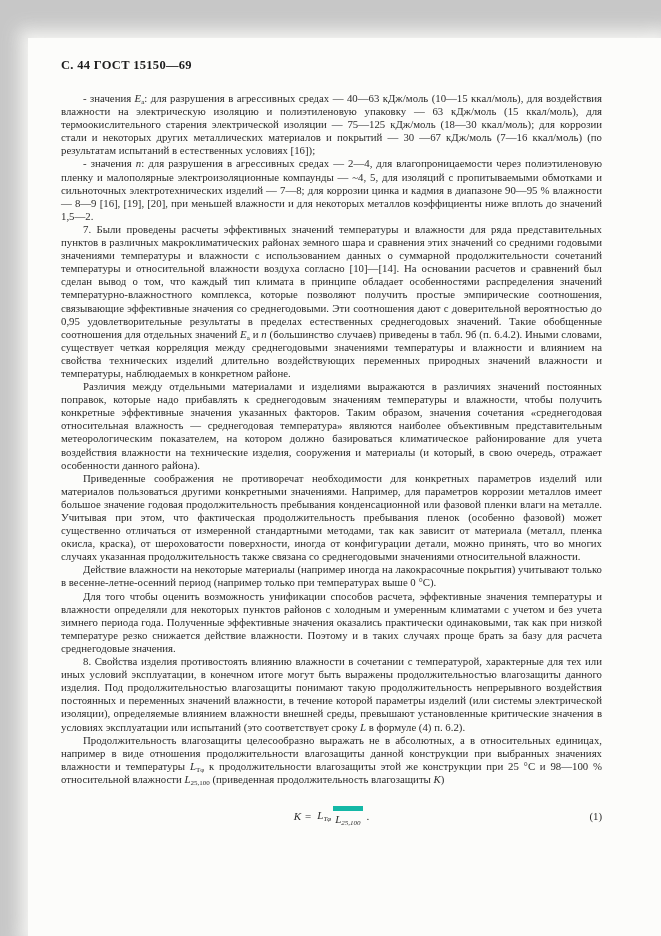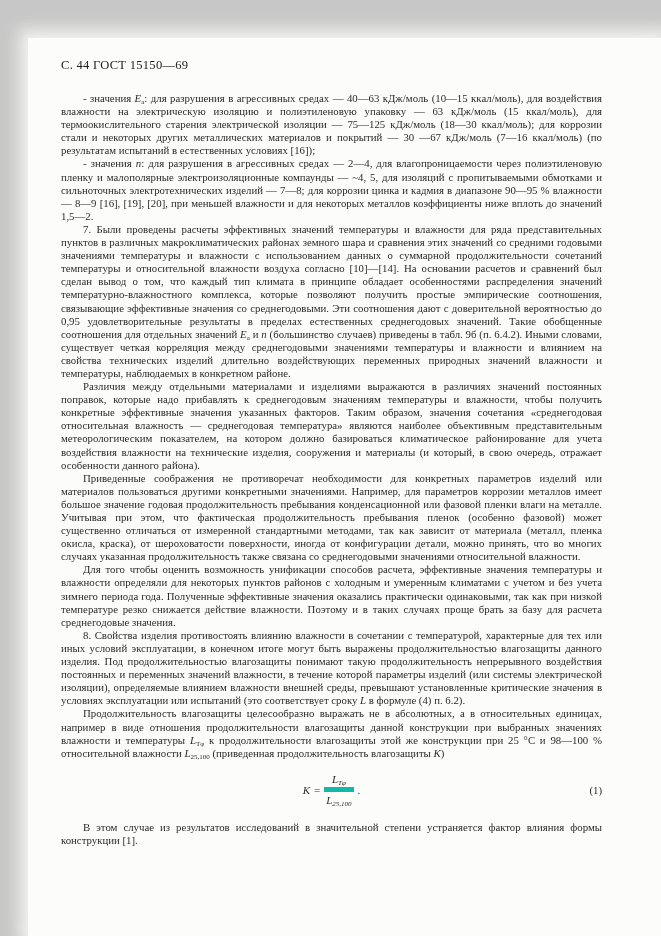--- a/index.html
+++ b/index.html
@@ -12,37 +12,37 @@
   .page{
     position:absolute;left:28px;top:38px;width:633px;height:898px;
     background:#fcfcfa;
     box-shadow:0 0 16px 10px #f5f5f3, -4px -4px 18px rgba(120,120,120,.45);
   }
   .content{
     position:absolute;left:33px;top:20px;width:541px;
     color:#2b2b2b;
   }
   .header{
-    font-size:12.5px;font-weight:normal;color:#1c1c1c;
+    font-size:12.5px;font-weight:bold;color:#1c1c1c;
     letter-spacing:.3px;margin:0 0 19px 0;
   }
   .bodytext p{
     margin:0;font-size:10.8px;line-height:13.1px;
     text-align:justify;text-indent:22px;
   }
   .bodytext p.hang{text-indent:22px;}
   sub{font-size:7px;line-height:0;vertical-align:-2px;}
   i{font-style:italic;}
   .formula-row{
     position:relative;margin:9px 0 10px 0;height:42px;
     display:flex;align-items:center;justify-content:center;
     font-size:11px;font-style:italic;color:#2b2b2b;
   }
   .formula{display:inline-flex;align-items:center;gap:4px;}
-  .frac{display:inline-flex;flex-direction:column;align-items:center;line-height:14px;}
+  .frac{display:inline-flex;align-items:center;line-height:14px;}
   .frac .den{border-top:5px solid #14b8a6;padding:1px 2px 0 2px;}
   .frac .num{padding:0 2px 1px 2px;}
   .eq-number{
     position:absolute;right:0;top:50%;transform:translateY(-50%);
     font-style:normal;font-size:10.8px;
   }
   .trail{font-style:normal;}
 </style>
 </head>
 <body>
@@ -51,34 +51,34 @@
   <div class="content">
 
     <div class="header">С. 44 ГОСТ 15150—69</div>
 
     <div class="bodytext">
       <p class="hang">- значения <i>Е</i><sub>а</sub>: для разрушения в агрессивных средах — 40—63 кДж/моль (10—15 ккал/моль), для воздействия влажности на электрическую изоляцию и полиэтиленовую упаковку — 63 кДж/моль (15 ккал/моль), для термоокислительного старения электрической изоляции — 75—125 кДж/моль (18—30 ккал/моль); для коррозии стали и некоторых других металлических материалов и покрытий — 30 —67 кДж/моль (7—16 ккал/моль) (по результатам испытаний в естественных условиях [16]);</p>
       <p class="hang">- значения <i>n</i>: для разрушения в агрессивных средах — 2—4, для влагопроницаемости через полиэтиленовую пленку и малополярные электроизоляционные компаунды — ~4, 5, для изоляций с пропитываемыми обмотками и сильноточных электротехнических изделий — 7—8; для коррозии цинка и кадмия в диапазоне 90—95 % влажности — 8—9 [16], [19], [20], при меньшей влажности и для некоторых металлов коэффициенты ниже вплоть до значений 1,5—2.</p>
       <p>7. Были проведены расчеты эффективных значений температуры и влажности для ряда представительных пунктов в различных макроклиматических районах земного шара и сравнения этих значений со средними годовыми значениями температуры и влажности с использованием данных о суммарной продолжительности сочетаний температуры и относительной влажности воздуха согласно [10]—[14]. На основании расчетов и сравнений был сделан вывод о том, что каждый тип климата в принципе обладает особенностями распределения значений температурно-влажностного комплекса, которые позволяют получить простые эмпирические соотношения, связывающие эффективные значения со среднегодовыми. Эти соотношения дают с доверительной вероятностью до 0,95 удовлетворительные результаты в пределах естественных среднегодовых значений. Такие обобщенные соотношения для отдельных значений <i>Е</i><sub>а</sub> и <i>n</i> (большинство случаев) приведены в табл. 9б (п. 6.4.2). Иными словами, существует четкая корреляция между среднегодовыми значениями температуры и влажности и влиянием на свойства технических изделий длительно воздействующих переменных природных значений влажности и температуры, наблюдаемых в конкретном районе.</p>
       <p>Различия между отдельными материалами и изделиями выражаются в различиях значений постоянных поправок, которые надо прибавлять к среднегодовым значениям температуры и влажности, чтобы получить конкретные эффективные значения указанных факторов. Таким образом, значения сочетания «среднегодовая относительная влажность — среднегодовая температура» являются наиболее объективным представительным метеорологическим показателем, на котором должно базироваться климатическое районирование для учета воздействия влажности на технические изделия, сооружения и материалы (и который, в свою очередь, отражает особенности данного района).</p>
       <p>Приведенные соображения не противоречат необходимости для конкретных параметров изделий или материалов пользоваться другими конкретными значениями. Например, для параметров коррозии металлов имеет большое значение годовая продолжительность пребывания конденсационной или фазовой пленки влаги на металле. Учитывая при этом, что фактическая продолжительность пребывания пленок (особенно фазовой) может существенно отличаться от измеренной стандартными методами, так как зависит от материала (металл, пленка окисла, краска), от шероховатости поверхности, иногда от конфигурации детали, можно принять, что во многих случаях указанная продолжительность также связана со среднегодовыми значениями относительной влажности.</p>
+      <p>Действие влажности на некоторые материалы (например иногда на лакокрасочные покрытия) учитывают только в весенне-летне-осенний период (например  только при температурах выше 0 °С).</p>
       <p>Для того чтобы оценить возможность унификации способов расчета, эффективные значения температуры и влажности определяли для некоторых пунктов районов с холодным и умеренным климатами с учетом и без учета зимнего периода года. Полученные эффективные значения оказались практически одинаковыми, так как при низкой температуре резко снижается действие влажности. Поэтому и в таких случаях проще брать за базу для расчета среднегодовые значения.</p>
       <p>8. Свойства изделия противостоять влиянию влажности в сочетании с температурой, характерные для тех или иных условий эксплуатации, в конечном итоге могут быть выражены продолжительностью влагозащиты данного изделия. Под продолжительностью влагозащиты понимают такую продолжительность непрерывного воздействия постоянных и переменных значений влажности, в течение которой параметры изделий (или системы электрической изоляции), определяемые влиянием влажности внешней среды, превышают установленные критические значения в условиях эксплуатации или испытаний (это соответствует сроку <i>L</i> в формуле (4) п. 6.2).</p>
       <p>Продолжительность влагозащиты целесообразно выражать не в абсолютных, а в относительных единицах, например в виде отношения продолжительности влагозащиты данной конструкции при выбранных значениях влажности и   температуры  <i>L</i><sub>Тφ</sub> к продолжительности влагозащиты этой же конструкции при 25 °С и 98—100 % относительной влажности <i>L</i><sub>25,100</sub> (приведенная продолжительность влагозащиты <i>К</i>)</p>
 
       <div class="formula-row">
         <span class="formula">
           <span>К</span>
           <span class="trail">=</span>
           <span class="frac">
             <span class="num"><i>L</i><sub>Тφ</sub></span>
             <span class="den"><i>L</i><sub>25,100</sub></span>
           </span>
           <span class="trail">.</span>
         </span>
         <span class="eq-number">(1)</span>
       </div>
 
-      <p>В этом случае из результатов исследований в значительной степени устраняется фактор влияния формы конструкции [1].</p>
     </div>
 
   </div>
 </div>
 
 </body></html>

